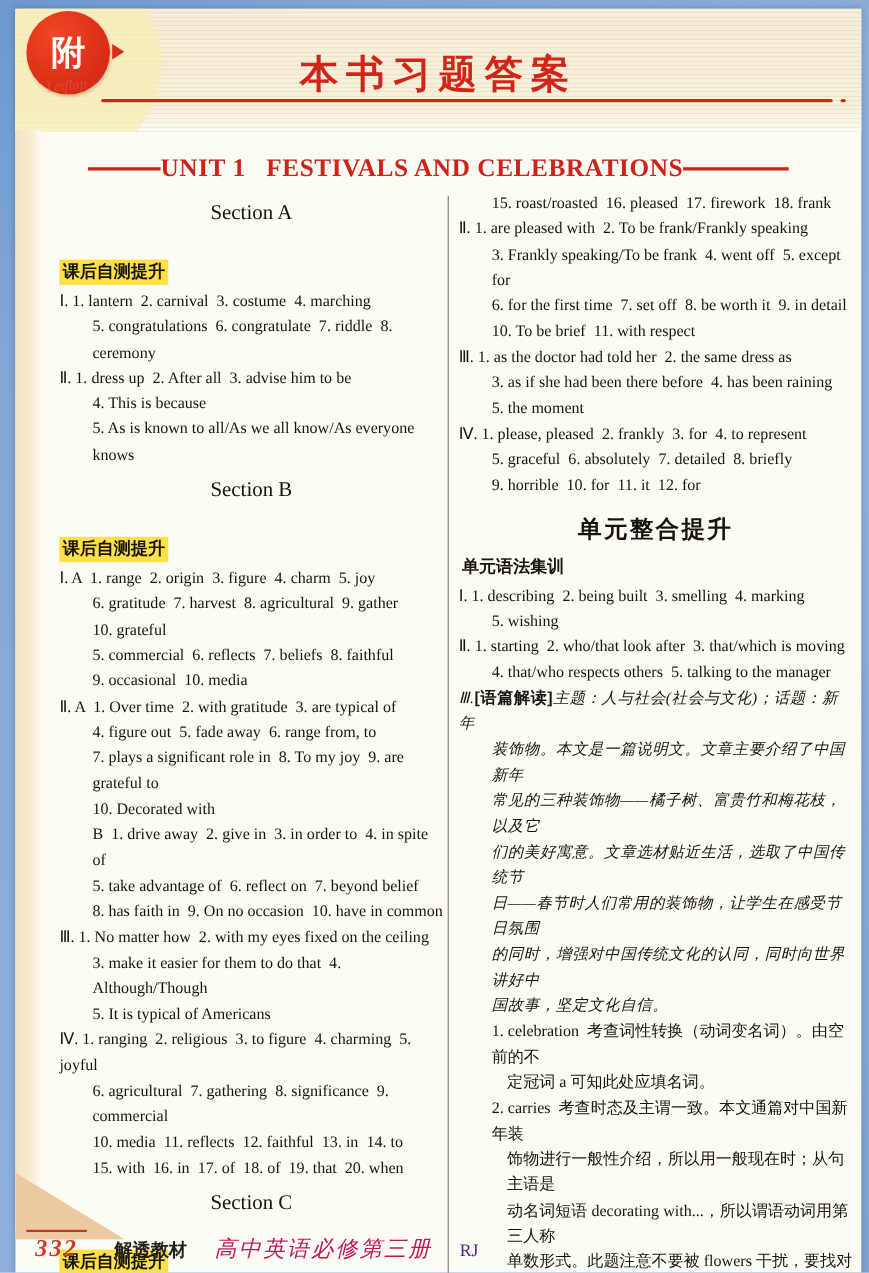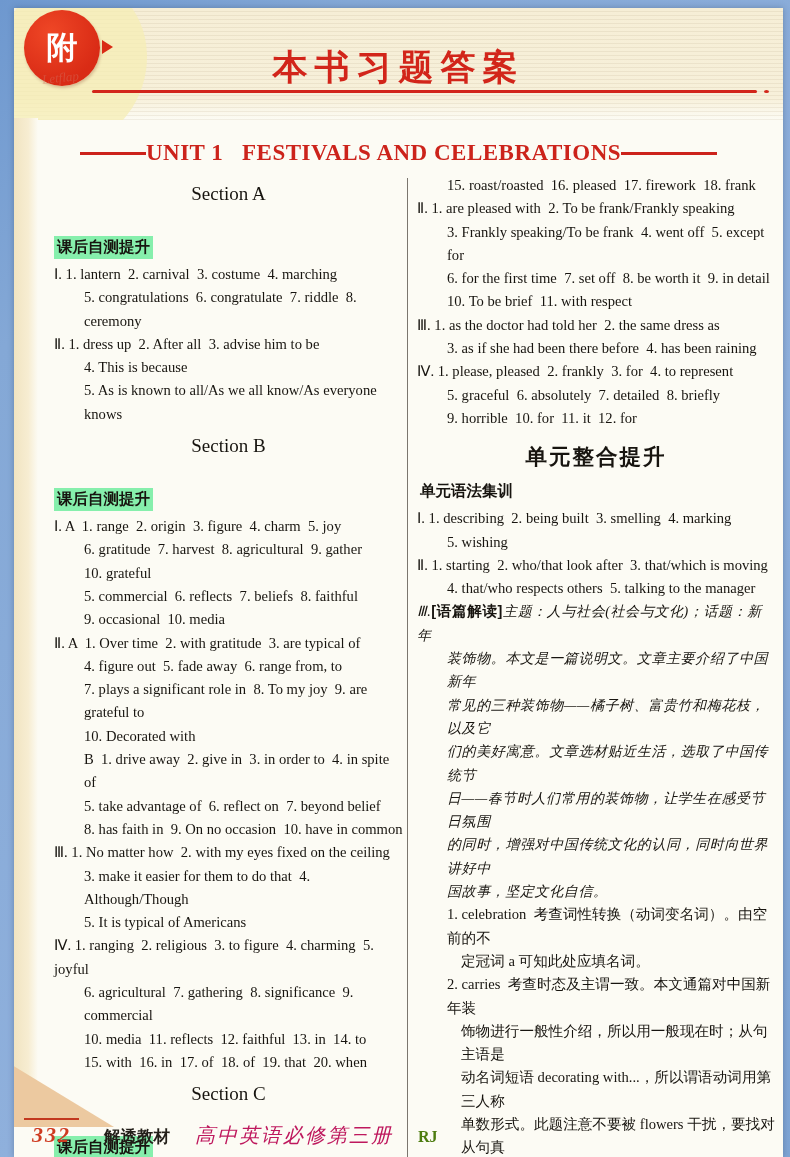--- a/index.html
+++ b/index.html
@@ -96,32 +96,32 @@
     font-family:"Liberation Serif",serif;
   }
   .big-title{
     text-align:center;font-weight:bold;font-size:21.5px;margin:12px 0 9px 0;letter-spacing:2px;
     font-family:"Liberation Sans",sans-serif;
   }
   .label{
     font-family:"Liberation Sans",sans-serif;font-weight:bold;font-size:15.5px;
     margin:3px 0 4px 0;width:max-content;padding:1px 3px;
   }
-  .label.hl{background:#86efac;margin-top:31px;}
+  .label.hl{background:#fde047;margin-top:31px;}
   
   .footer{
     position:absolute;left:10px;bottom:8px;display:flex;align-items:baseline;gap:25px;z-index:3;
   }
   .pageno{
     color:#ce3a20;font-size:22px;font-weight:bold;font-style:italic;
     border-top:2px solid #c2381f;padding:2px 8px 0 8px;letter-spacing:2px;
   }
   .brand{font-family:"Liberation Sans",sans-serif;font-weight:bold;font-size:16.5px;color:#221e18;}
   .book{font-style:italic;font-size:20px;letter-spacing:2px;color:#be185d;}
-  .ed{font-weight:bold;font-size:16px;color:#4d7c0f;}
+  .ed{font-weight:normal;font-size:16px;color:#4c1d95;}
 </style>
 </head>
 <body>
 
 <div class="page">
 
   <div class="header">
     <div class="blob"></div>
     <div class="tab-circle">
       <span>附</span>
@@ -177,20 +177,21 @@
       </div>
     <div class="divider"></div>
     <div class="col right" id="colR">
         <div class="line ind1">15. roast/roasted  16. pleased  17. firework  18. frank</div>
         <div class="line ind0">Ⅱ. 1. are pleased with  2. To be frank/Frankly speaking</div>
         <div class="line ind1">3. Frankly speaking/To be frank  4. went off  5. except for</div>
         <div class="line ind1">6. for the first time  7. set off  8. be worth it  9. in detail</div>
         <div class="line ind1">10. To be brief  11. with respect</div>
         <div class="line ind0">Ⅲ. 1. as the doctor had told her  2. the same dress as</div>
         <div class="line ind1">3. as if she had been there before  4. has been raining</div>
+        <div class="line ind1">5. the moment</div>
         <div class="line ind0">Ⅳ. 1. please, pleased  2. frankly  3. for  4. to represent</div>
         <div class="line ind1">5. graceful  6. absolutely  7. detailed  8. briefly</div>
         <div class="line ind1">9. horrible  10. for  11. it  12. for</div>
         <div class="big-title">单元整合提升</div>
         <div class="label">单元语法集训</div>
         <div class="line ind0">Ⅰ. 1. describing  2. being built  3. smelling  4. marking</div>
         <div class="line ind1">5. wishing</div>
         <div class="line ind0">Ⅱ. 1. starting  2. who/that look after  3. that/which is moving</div>
         <div class="line ind1">4. that/who respects others  5. talking to the manager</div>
         <div class="line ind0 kai">Ⅲ.<span class="bold-tag">[语篇解读]</span>主题：人与社会(社会与文化)；话题：新年</div>

